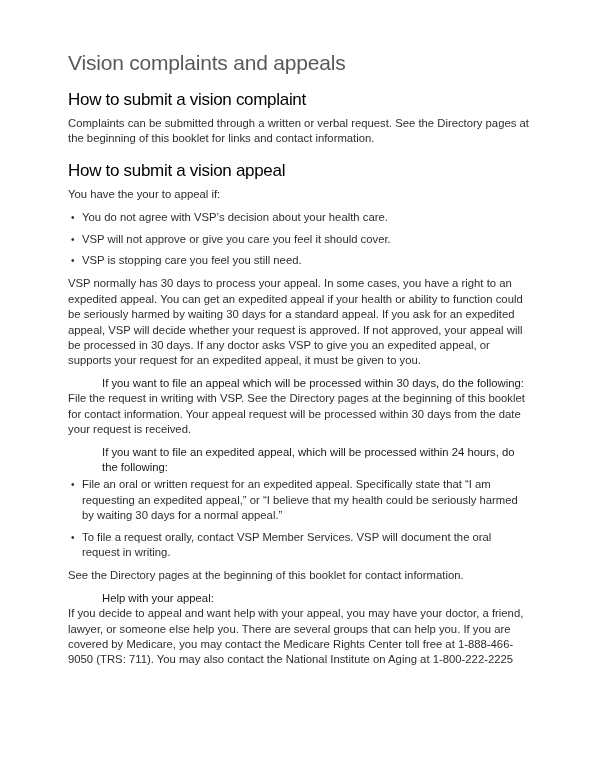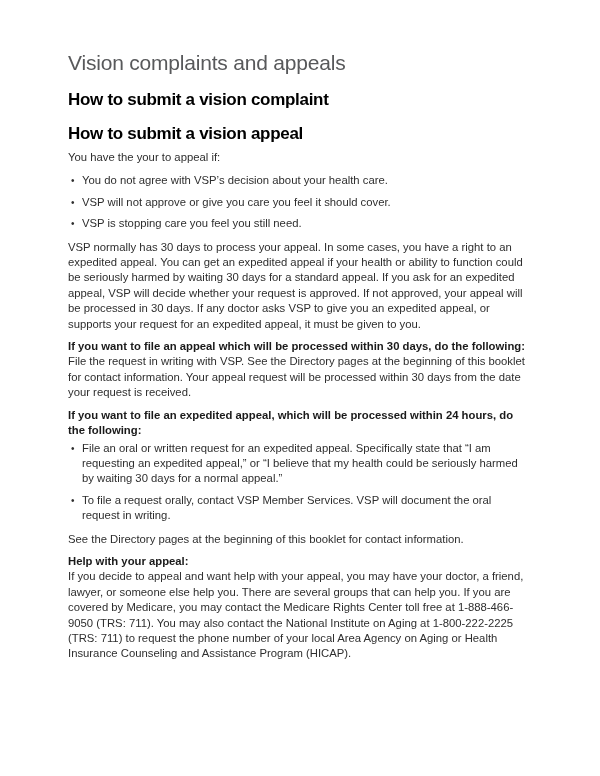--- a/index.html
+++ b/index.html
@@ -26,42 +26,43 @@
     font-size: 21px;
     line-height: 26px;
     font-weight: 400;
     color: #58595b;
     margin: 0 0 9px 0;
     letter-spacing: -0.2px;
   }
   h2.section {
     font-size: 17px;
     line-height: 21px;
-    font-weight: 700;
+    font-weight: 400;
     color: #000000;
     margin: 13px 0 4px 0;
     letter-spacing: -0.3px;
   }
   h1.big {
     font-size: 24px;
     line-height: 29px;
     font-weight: 700;
     color: #000000;
     margin: 17px 0 6px 0;
     letter-spacing: -0.8px;
   }
   p.body {
     font-size: 11.3px;
     line-height: 15.4px;
     margin: 6px 0 7px 0;
     color: #2e2e2e;
   }
   p.body strong, li strong {
     color: #1a1a1a;
-    font-weight: 700;
+    font-weight: 400;
+    margin-left: 34px;
   }
   strong.lead-line {
     display: block;
   }
   ul.blist {
     list-style: none;
     margin: 8px 0 8px 0;
     padding: 0;
   }
   ul.blist li {
@@ -95,20 +96,21 @@
 </style>
 </head>
 <body>
 
 <div id="page">
   <div id="content">
 
     <div class="doc-title">Vision complaints and appeals</div>
 
     <h2 class="section">How to submit a vision complaint</h2>
+    <p class="body">Complaints can be submitted through a written or verbal request. See the Directory pages at the beginning of this booklet for links and contact information.</p>
 
     <h2 class="section">How to submit a vision appeal</h2>
     <p class="body">You have the your to appeal if:</p>
 
     <ul class="blist">
       <li>
         <span class="dot">•</span>
         <span class="li-text">You do not agree with VSP’s decision about your health care.</span>
       </li>
       <li>

